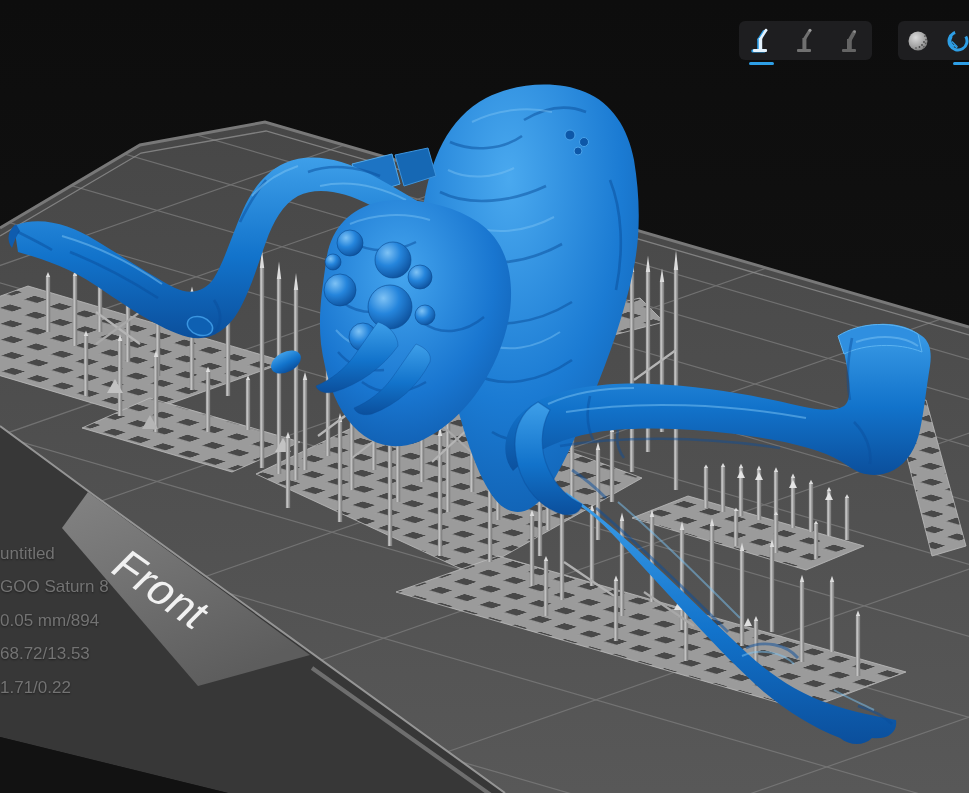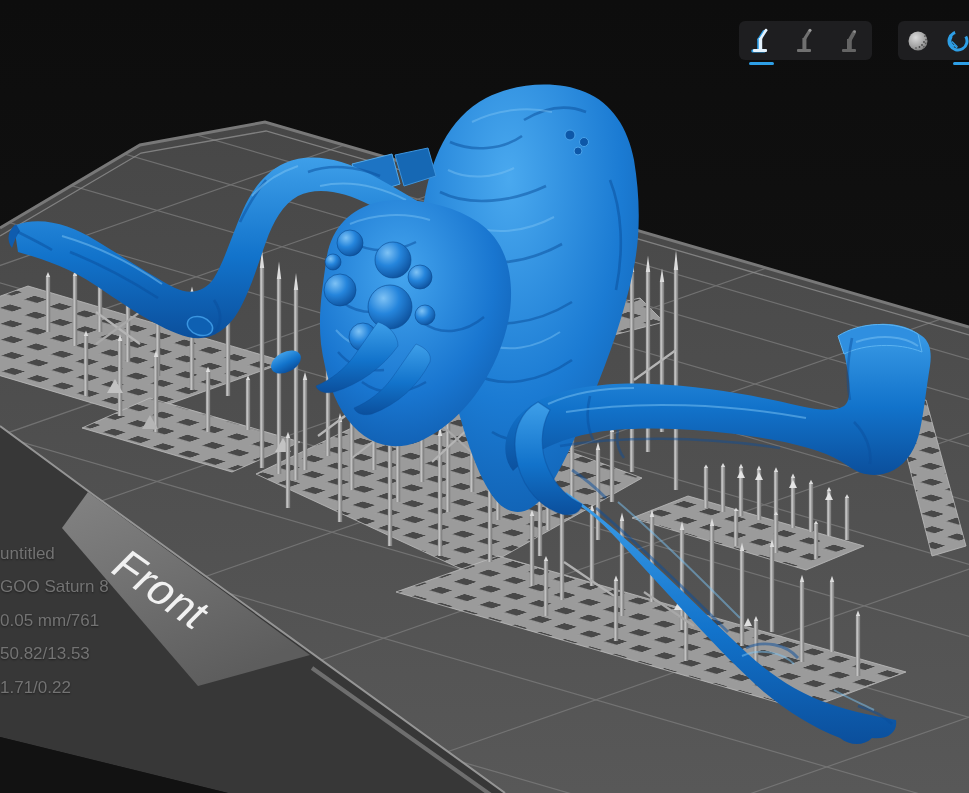--- a/index.html
+++ b/index.html
@@ -315,22 +315,22 @@
              M548,404 C570,394 600,388 634,388" fill="none" stroke="#7cc4f4" stroke-width="2" opacity="0.5"></path>
 
     <path d="M538,402 C520,412 512,432 516,456 C520,482 534,502 556,512 C570,518 580,514 582,504
              C568,498 556,486 548,468 C540,450 540,428 550,410 Z" fill="url(#legG)" stroke="#0a4e9b" stroke-width="1.2" stroke-opacity="0.45"></path>
   </g>
 </svg>
 
   <div class="stats">
     <div>untitled</div>
     <div>GOO Saturn 8</div>
-    <div>0.05 mm/761</div>
-    <div>50.82/13.53</div>
+    <div>0.05 mm/894</div>
+    <div>68.72/13.53</div>
     <div>1.71/0.22</div>
   </div>
 
   <div class="tool-group tg1">
     <button class="tool-btn" title="">
       <svg width="26" height="30" viewBox="0 0 26 30">
         <g fill="#2e9fe6" transform="translate(-1.6,0.6)">
           <rect x="5" y="23" width="14" height="3" rx="1"></rect>
             <rect x="10.8" y="12" width="3.4" height="11.5"></rect>
           <path d="M12.5,13 L17.5,5" stroke="#2e9fe6" stroke-width="3" stroke-linecap="round" fill="none"></path>

